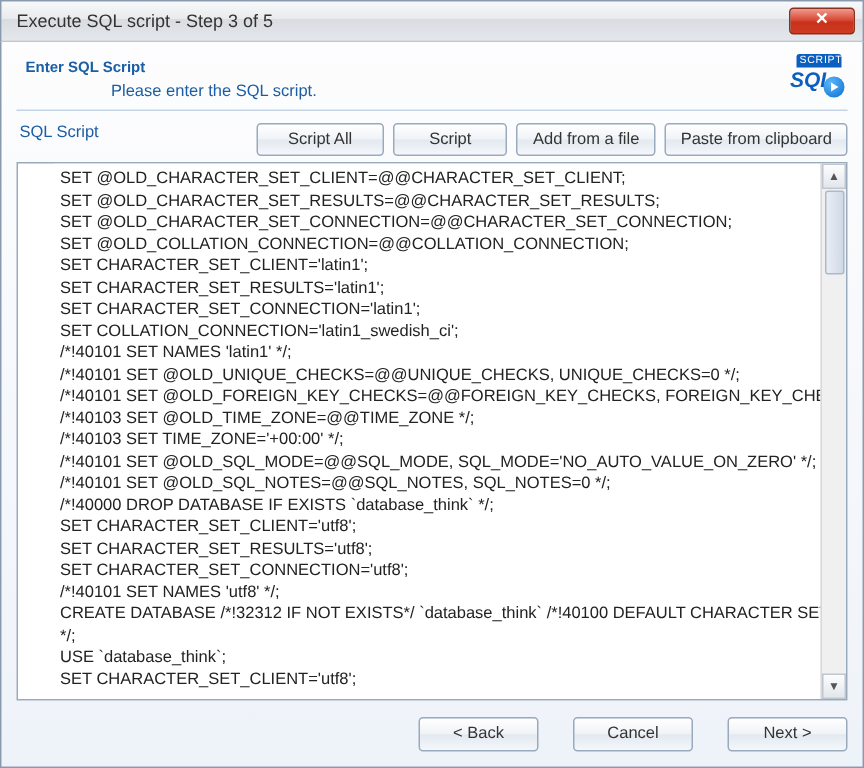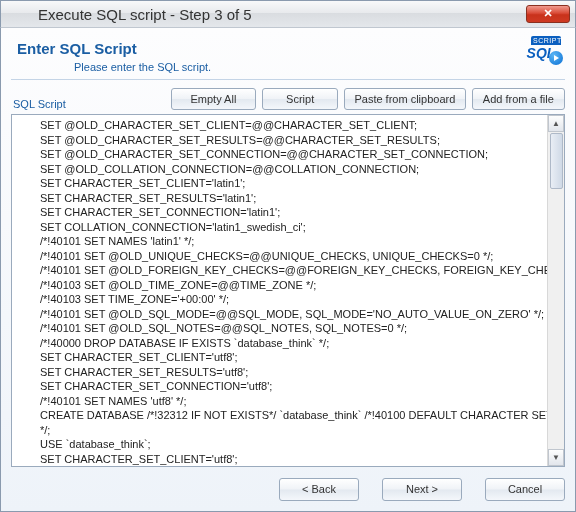--- a/index.html
+++ b/index.html
@@ -16,22 +16,21 @@
     background: linear-gradient(to bottom, #f8f9fa 0%, #e8eaed 45%, #d9dce0 46%, #e4e7eb 100%);
     border: 1px solid #8a9aae;
     border-bottom: 1px solid #c0c7d0;
     display: flex;
     align-items: center;
     padding: 0 0 0 10px;
   }
   .titlebar-text {
     flex: 1;
     color: #333;
-    font-size: 15px;
-    margin-left: 27px;
+    font-size: 12px;
   }
   .close-btn {
     width: 44px;
     height: 18px;
     margin-right: 5px;
     background: linear-gradient(to bottom, #f09a8e 0%, #d94b37 45%, #c8321b 55%, #cf3a23 100%);
     border: 1px solid #8a3020;
     border-radius: 3px;
     color: #fff;
     font-weight: bold;
@@ -50,21 +49,21 @@
     padding: 8px 10px 10px 10px;
   }
   .header-area {
     position: relative;
     padding: 4px 2px 6px 6px;
     border-bottom: 1px solid #c4d4e6;
     margin-bottom: 8px;
   }
   .header-title {
     color: #1b5ea3;
-    font-size: 15px;
+    font-size: 10px;
     font-weight: bold;
     margin-bottom: 4px;
   }
   .header-sub {
     color: #1b5ea3;
     font-size: 11px;
     margin-left: 14px;
     padding-left: 43px;
   }
   .script-badge {
@@ -101,21 +100,21 @@
   .script-badge .play::after {
     content: '';
     position: absolute;
     left: 5px; top: 3.5px;
     border-left: 5px solid #fff;
     border-top: 3.5px solid transparent;
     border-bottom: 3.5px solid transparent;
   }
   .toolbar-row {
     display: flex;
-    align-items: flex-end;
+    align-items: flex-start;
     gap: 6px;
     margin-bottom: 4px;
   }
   .toolbar-label {
     color: #1b5ea3;
     font-size: 11px;
     width: 158px;
     padding-left: 2px;
   }
   .btn {
@@ -210,24 +209,24 @@
       <div class="tab">SCRIPT</div>
       <div class="sql">
         <span>SQL</span>
         <span class="play"></span>
       </div>
     </div>
   </div>
 
   <div class="toolbar-row">
     <div class="toolbar-label">SQL Script</div>
-    <button class="btn btn-select">Empty All</button>
+    <button class="btn btn-select">Script All</button>
     <button class="btn btn-empty">Script</button>
+    <button class="btn btn-addfile">Add from a file</button>
     <button class="btn btn-paste">Paste from clipboard</button>
-    <button class="btn btn-addfile">Add from a file</button>
   </div>
 
   <div class="textarea-wrap">
     <textarea class="sql-text" spellcheck="false" style="">SET @OLD_CHARACTER_SET_CLIENT=@@CHARACTER_SET_CLIENT;
 SET @OLD_CHARACTER_SET_RESULTS=@@CHARACTER_SET_RESULTS;
 SET @OLD_CHARACTER_SET_CONNECTION=@@CHARACTER_SET_CONNECTION;
 SET @OLD_COLLATION_CONNECTION=@@COLLATION_CONNECTION;
 SET CHARACTER_SET_CLIENT='latin1';
 SET CHARACTER_SET_RESULTS='latin1';
 SET CHARACTER_SET_CONNECTION='latin1';
@@ -252,19 +251,19 @@
       <div class="arrow up">▲</div>
       <div class="thumb"></div>
       <div class="arrow down">▼</div>
     </div>
   </div>
 
   <div class="footer">
     <button class="btn">
       <span>&lt; </span><span>Back</span>
     </button>
+    <button class="btn">Cancel</button>
     <button class="btn">
       <span>Next</span><span> &gt;</span>
     </button>
-    <button class="btn">Cancel</button>
   </div>
 
 </div>
 
 </body></html>

